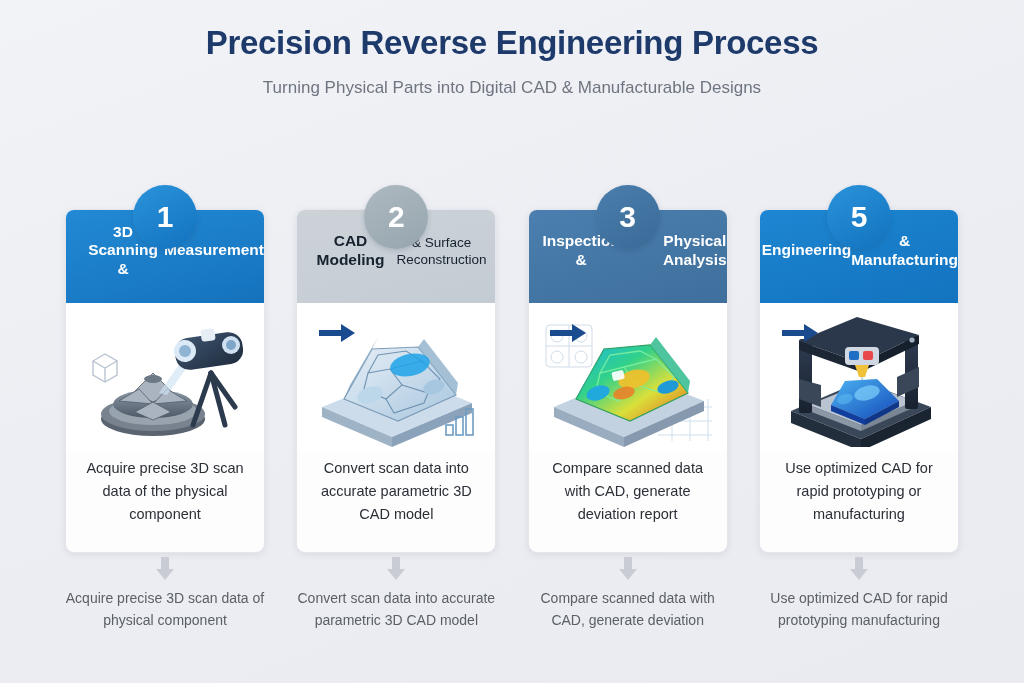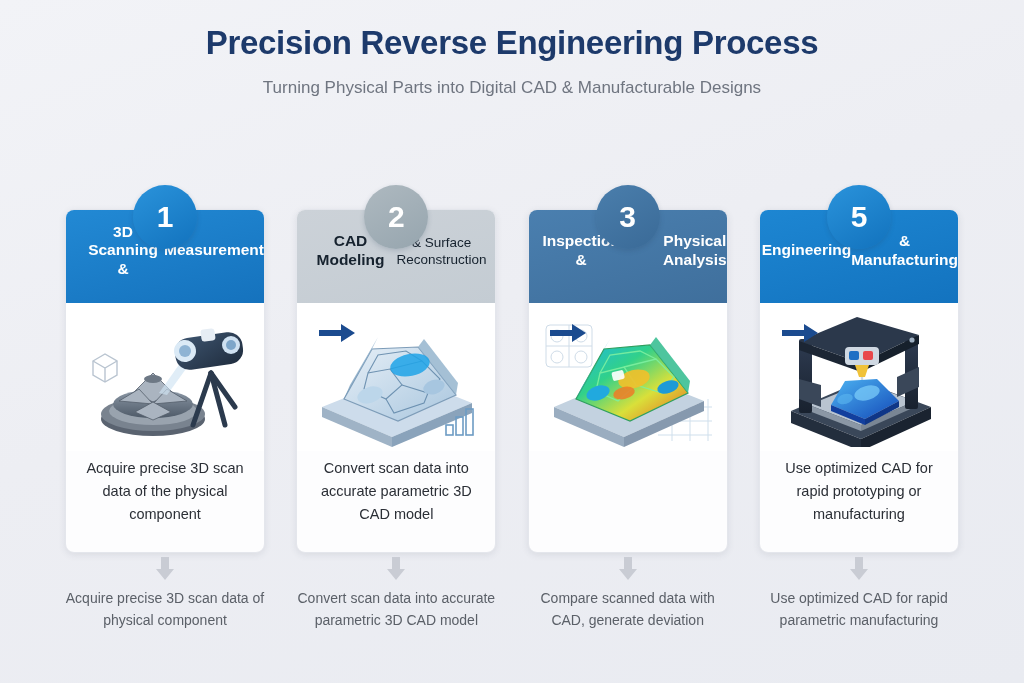--- a/index.html
+++ b/index.html
@@ -355,20 +355,21 @@
             <path d="M62 66 L72 48 L102 44 L118 52"></path>
           </g>
 
           <ellipse cx="96" cy="72" rx="16" ry="9" fill="#f2c02a" opacity="0.9" transform="rotate(-14 96 72)"></ellipse>
           <ellipse cx="86" cy="86" rx="11" ry="6" fill="#ef7b26" opacity="0.85" transform="rotate(-14 86 86)"></ellipse>
           <ellipse cx="60" cy="86" rx="12" ry="7" fill="#21a9de" transform="rotate(-18 60 86)"></ellipse>
           <ellipse cx="130" cy="80" rx="11" ry="6" fill="#1f9ad6" transform="rotate(-18 130 80)"></ellipse>
           <rect x="74" y="64" width="12" height="9" rx="2" fill="#ffffff" opacity="0.9" transform="rotate(-14 80 68)"></rect>
         </svg>
       </div>
+      <div class="card-body">Compare scanned data with CAD, generate deviation report</div>
     </div>
     <div class="connector c1">
       <svg width="38" height="22" viewBox="0 0 38 22">
         <path d="M0 8 h22 v-6 l14 9 -14 9 v-6 H0 z" fill="#1b4b8f"></path>
       </svg>
     </div>
   </div>
 
   <div class="step">
     <div class="badge badge-blue">5</div>
@@ -458,16 +459,16 @@
     </div>
     <div class="caption-text">Compare scanned data with CAD, generate deviation</div>
   </div>
 
   <div class="caption">
     <div class="caption-arrow">
       <svg width="22" height="24" viewBox="0 0 22 24">
         <path d="M7 0 h8 v12 h5 l-9 11 -9 -11 h5 z" fill="#c9ccd4"></path>
       </svg>
     </div>
-    <div class="caption-text">Use optimized CAD for rapid parametric manufacturing</div>
+    <div class="caption-text">Use optimized CAD for rapid prototyping manufacturing</div>
   </div>
 
 </div>
 
 </body></html>

